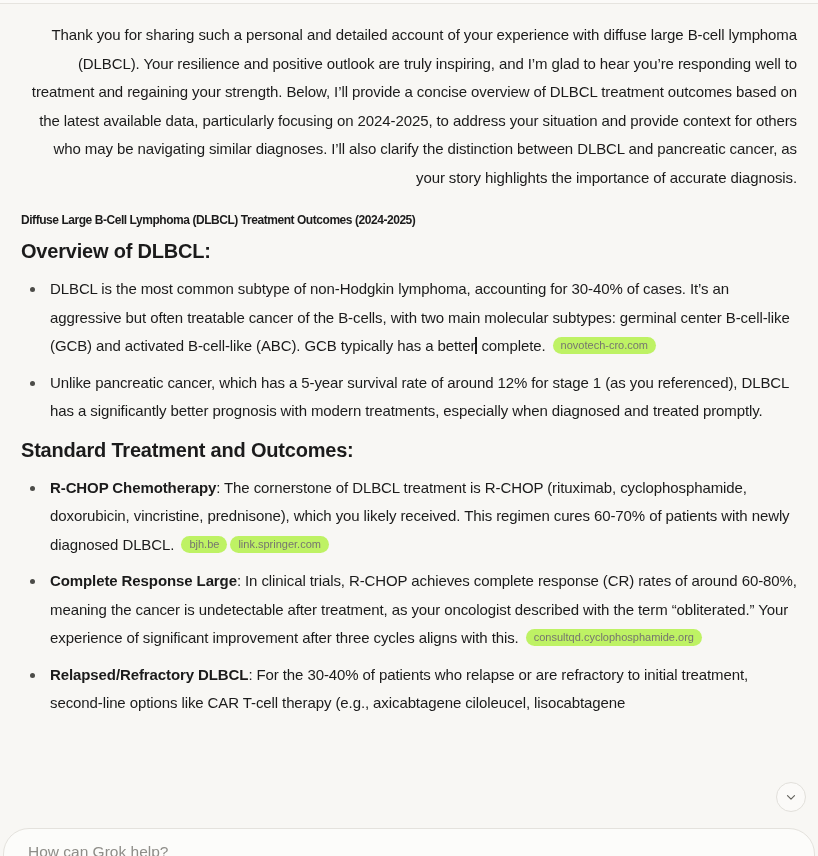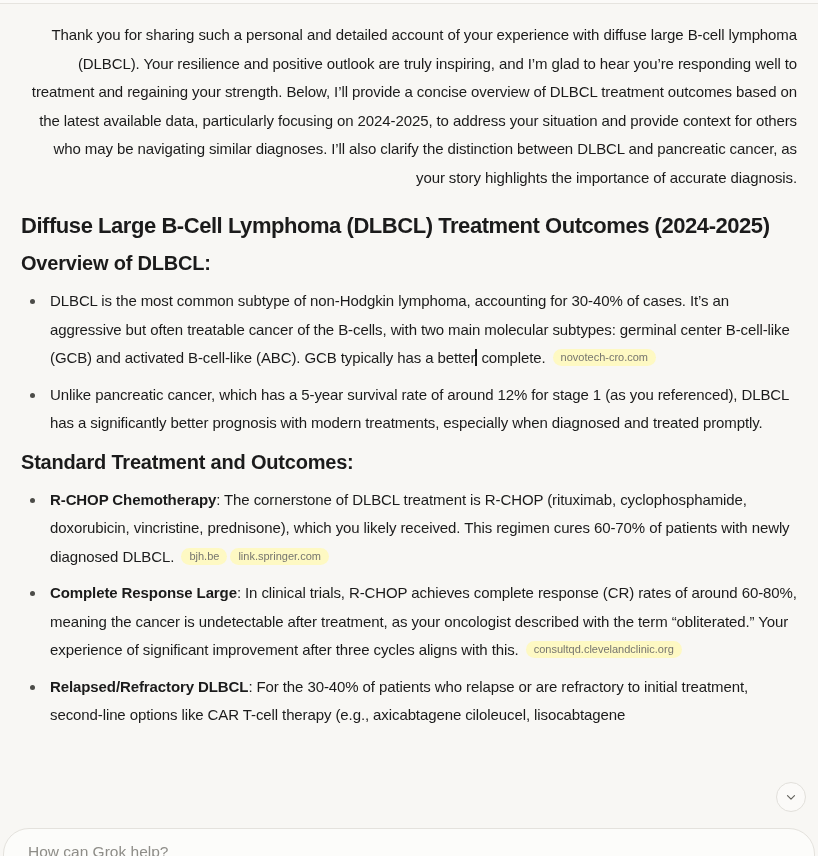--- a/index.html
+++ b/index.html
@@ -21,21 +21,21 @@
   .chat-scroll {
     padding: 0 21px;
   }
   .intro {
     margin-top: 17px;
     line-height: 28.5px;
     text-align: right;
   }
   h2.section-heading {
     margin-top: 21px;
-    font-size: 22px;
+    font-size: 12px;
     letter-spacing: -0.45px;
     white-space: nowrap;
     font-weight: 700;
   }
   h3.sub-heading {
     margin-top: 13px;
     font-size: 20px;
     letter-spacing: -0.2px;
     font-weight: 700;
   }
@@ -53,21 +53,21 @@
     position: absolute;
     left: 9px;
     top: 12px;
     width: 5px;
     height: 5px;
     border-radius: 50%;
     background: #4c4c48;
   }
   .badge {
     display: inline-block;
-    background: #fef9c3;
+    background: #bef264;
     color: #76756f;
     font-size: 11px;
     letter-spacing: 0;
     line-height: 17px;
     padding: 0 8px;
     border-radius: 999px;
     vertical-align: 2px;
     margin-left: 3px;
     cursor: pointer;
   }
@@ -141,21 +141,21 @@
 
   <h3 class="sub-heading">Standard Treatment and Outcomes:</h3>
 
   <ul class="bullet-list">
     <li>
       <span class="bullet-dot"></span><strong>R-CHOP Chemotherapy</strong><span>: The cornerstone of DLBCL treatment is R-CHOP (rituximab, cyclophosphamide, doxorubicin, vincristine, prednisone), which you likely received. This regimen cures 60-70% of patients with newly diagnosed DLBCL.</span>
       <span class="badge">bjh.be</span><span class="badge">link.springer.com</span>
     </li>
     <li>
       <span class="bullet-dot"></span><strong>Complete Response Large</strong><span>: In clinical trials, R-CHOP achieves complete response (CR) rates of around 60-80%, meaning the cancer is undetectable after treatment, as your oncologist described with the term “obliterated.” Your experience of significant improvement after three cycles aligns with this.</span>
-      <span class="badge">consultqd.clevelandclinic.org</span>
+      <span class="badge">consultqd.cyclophosphamide.org</span>
     </li>
     <li>
       <span class="bullet-dot"></span><strong>Relapsed/Refractory DLBCL</strong><span>: For the 30-40% of patients who relapse or are refractory to initial treatment, second-line options like CAR T-cell therapy (e.g., axicabtagene ciloleucel, lisocabtagene</span>
     </li>
   </ul>
 
 </main>
 
 <button class="scroll-btn">
   <svg width="14" height="14" viewBox="0 0 24 24">

